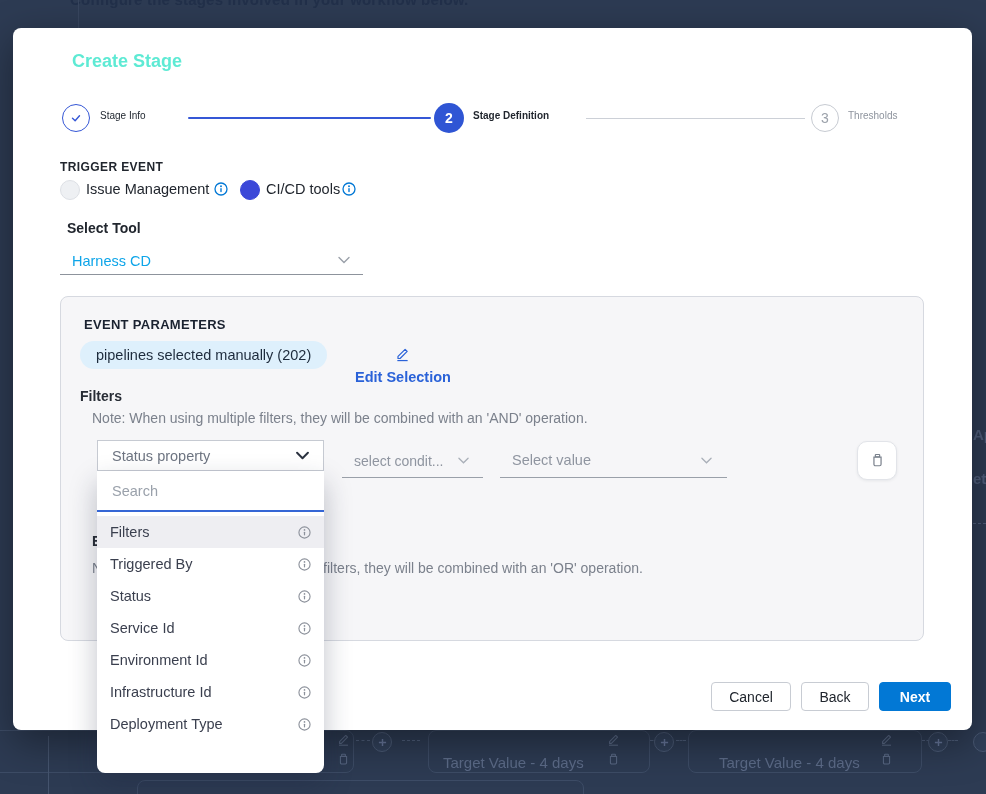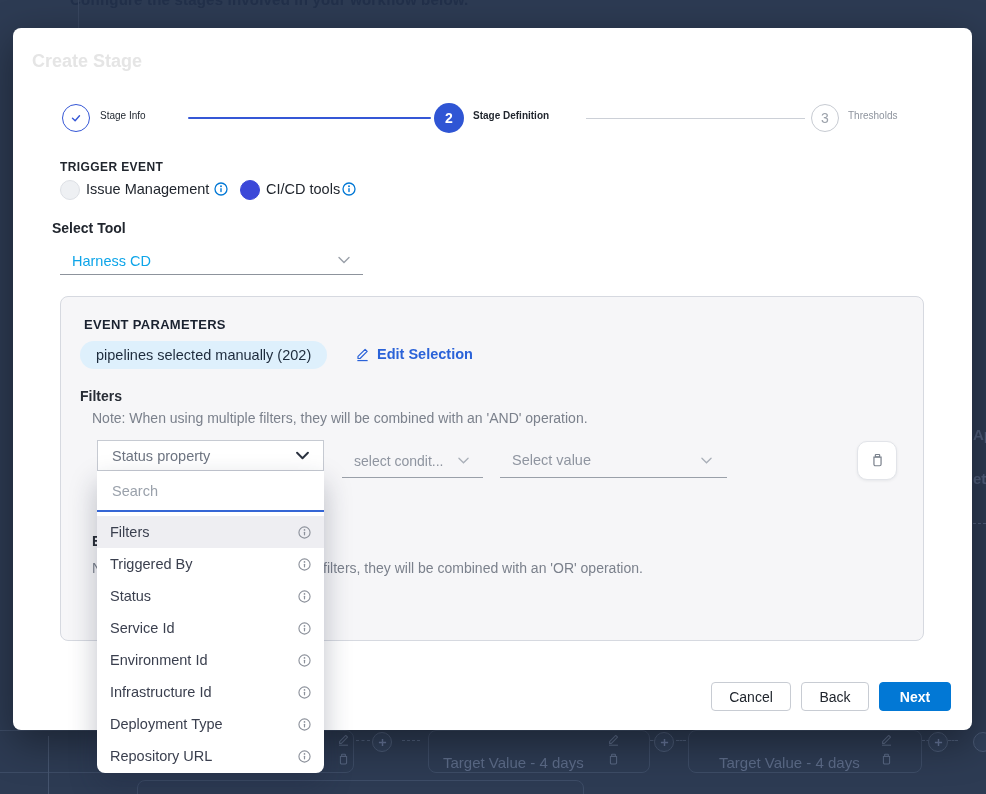--- a/index.html
+++ b/index.html
@@ -10,21 +10,21 @@
   .bg-header{color:#22304a;font-size:15px;font-weight:700;letter-spacing:.2px;white-space:nowrap;}
   .bg-card{border:1px solid #3d4c66;border-radius:8px;}
   .bg-label{color:#5c6b88;font-size:15px;white-space:nowrap;}
   .bg-icon{color:#596884;display:inline-flex;}
   .bg-plus{width:18px;height:18px;border-radius:50%;border:1px solid #4a5974;color:#66769a;
            display:flex;align-items:center;justify-content:center;background:#31405a;}
   .bg-dash{border-top:1.5px dashed #4d5c78;}
   .bg-frag{color:#4e5d7a;font-size:15px;font-weight:600;}
   
   .modal{background:#ffffff;border-radius:8px;box-shadow:0 12px 40px rgba(0,0,0,.4);}
-  .title{font-size:18px;font-weight:600;color:#e5e5e5;}
+  .title{font-size:18px;font-weight:600;color:#5eead4;margin-left:40px;}
   .step-circle{border-radius:50%;display:flex;align-items:center;justify-content:center;font-size:14px;}
   .c-done{width:26px;height:26px;border:1.5px solid #3557d6;color:#3557d6;background:#fff;}
   .c-active{width:30px;height:30px;background:#2f55d4;color:#fff;font-weight:600;}
   .c-next{width:26px;height:26px;border:1.5px solid #c7cbd2;color:#9ba1aa;background:#fff;}
   .step-label{font-size:10px;color:#232932;white-space:nowrap;}
   .lbl-active{font-weight:600;color:#1f242c;}
   .lbl-muted{color:#8d939d;}
   .connector-done{height:2px;background:#3557d6;border-radius:1px;}
   .connector-todo{height:1px;background:#ccd0d7;}
   .section-label{font-size:12px;font-weight:700;color:#21262e;letter-spacing:.4px;}
@@ -36,21 +36,21 @@
   .info-gray{color:#8b909a;display:inline-flex;}
   .bold-label{font-size:14px;font-weight:700;color:#21262e;}
   .select-value{font-size:14.5px;color:#0ea5e9;}
   .chev{display:inline-flex;color:#9aa0a9;}
   .hr{height:1px;background:#8d939c;}
   .panel{background:#f6f6f8;border:1px solid #d6d9e0;border-radius:8px;}
   .ep-heading{font-size:13px;font-weight:700;color:#1a2230;letter-spacing:.3px;}
   .pill{display:inline-flex;align-items:center;height:28px;padding:0 16px;border-radius:14px;
         background:#def0fc;color:#1d2b3c;font-size:14.5px;white-space:nowrap;}
   .link-btn{display:inline-flex;align-items:center;gap:7px;color:#2a62d8;font-size:14.5px;
-            font-weight:600;cursor:pointer;white-space:nowrap;}
+            font-weight:600;cursor:pointer;white-space:nowrap;flex-direction:column;}
   .sub-heading{font-size:14px;font-weight:700;color:#272c35;}
   .note{font-size:14px;color:#7b818c;white-space:nowrap;}
   .ph-text{font-size:14px;color:#8f95a0;white-space:nowrap;}
   .trash-btn{width:38px;height:37px;background:#fff;border:1px solid #e2e4e9;border-radius:10px;
              display:flex;align-items:center;justify-content:center;color:#7b828d;
              box-shadow:0 1px 3px rgba(40,45,60,.08);cursor:pointer;}
   
   .dd-field{background:#fff;border:1px solid #c6cad2;display:flex;align-items:center;
             padding:0 14px;box-sizing:border-box;cursor:pointer;}
   .dd-field-text{font-size:14.5px;color:#6e7582;flex:1;}
@@ -184,21 +184,21 @@
   <div class="abs radio radio-on" style="left:240px;top:180px;z-index:10;"></div>
   <div class="abs radio-label" style="left:266px;top:181px;z-index:10;">CI/CD tools</div>
   <span class="abs info-blue" style="left:342px;top:182px;z-index:10;">
     <svg width="14" height="14" viewBox="0 0 14 14">
         <circle cx="7" cy="7" r="6" fill="none" stroke="currentColor" stroke-width="1.3"></circle>
         <circle cx="7" cy="4.2" r="0.95" fill="currentColor"></circle>
         <rect x="6.3" y="6.1" width="1.4" height="4.2" rx="0.7" fill="currentColor"></rect>
       </svg>
   </span>
 
-  <div class="abs bold-label" style="left:52px;top:220px;z-index:10;">Select Tool</div>
+  <div class="abs bold-label" style="left:67px;top:220px;z-index:10;">Select Tool</div>
   <div class="abs select-value" style="left:72px;top:253px;z-index:10;">Harness CD</div>
   <span class="abs chev" style="left:338px;top:256px;z-index:10;">
     <svg width="12" height="8" viewBox="0 0 12 7">
         <path d="M1 1 L6 6 L11 1" fill="none" stroke="currentColor" stroke-width="1.4" stroke-linecap="round"></path>
       </svg>
   </span>
   <div class="abs hr" style="left:60px;top:274px;width:303px;z-index:10;"></div>
 
   <div class="abs panel" style="left:60px;top:296px;width:862px;height:343px;z-index:9;"></div>
   <div class="abs ep-heading" style="left:84px;top:317px;z-index:10;">EVENT PARAMETERS</div>
@@ -322,26 +322,16 @@
       <div class="dd-item">
         <span class="dd-label">Deployment Type</span>
         <span class="info-gray">
             <svg width="13" height="13" viewBox="0 0 14 14">
               <circle cx="7" cy="7" r="6" fill="none" stroke="currentColor" stroke-width="1.2"></circle>
               <circle cx="7" cy="4.2" r="0.9" fill="currentColor"></circle>
               <rect x="6.35" y="6.1" width="1.3" height="4.1" rx="0.65" fill="currentColor"></rect>
             </svg>
           </span>
       </div>
-      <div class="dd-item">
-        <span class="dd-label">Repository URL</span>
-        <span class="info-gray">
-            <svg width="13" height="13" viewBox="0 0 14 14">
-              <circle cx="7" cy="7" r="6" fill="none" stroke="currentColor" stroke-width="1.2"></circle>
-              <circle cx="7" cy="4.2" r="0.9" fill="currentColor"></circle>
-              <rect x="6.35" y="6.1" width="1.3" height="4.1" rx="0.65" fill="currentColor"></rect>
-            </svg>
-          </span>
-      </div>
     </div>
   </div>
 
 </div>
 
 </body></html>

